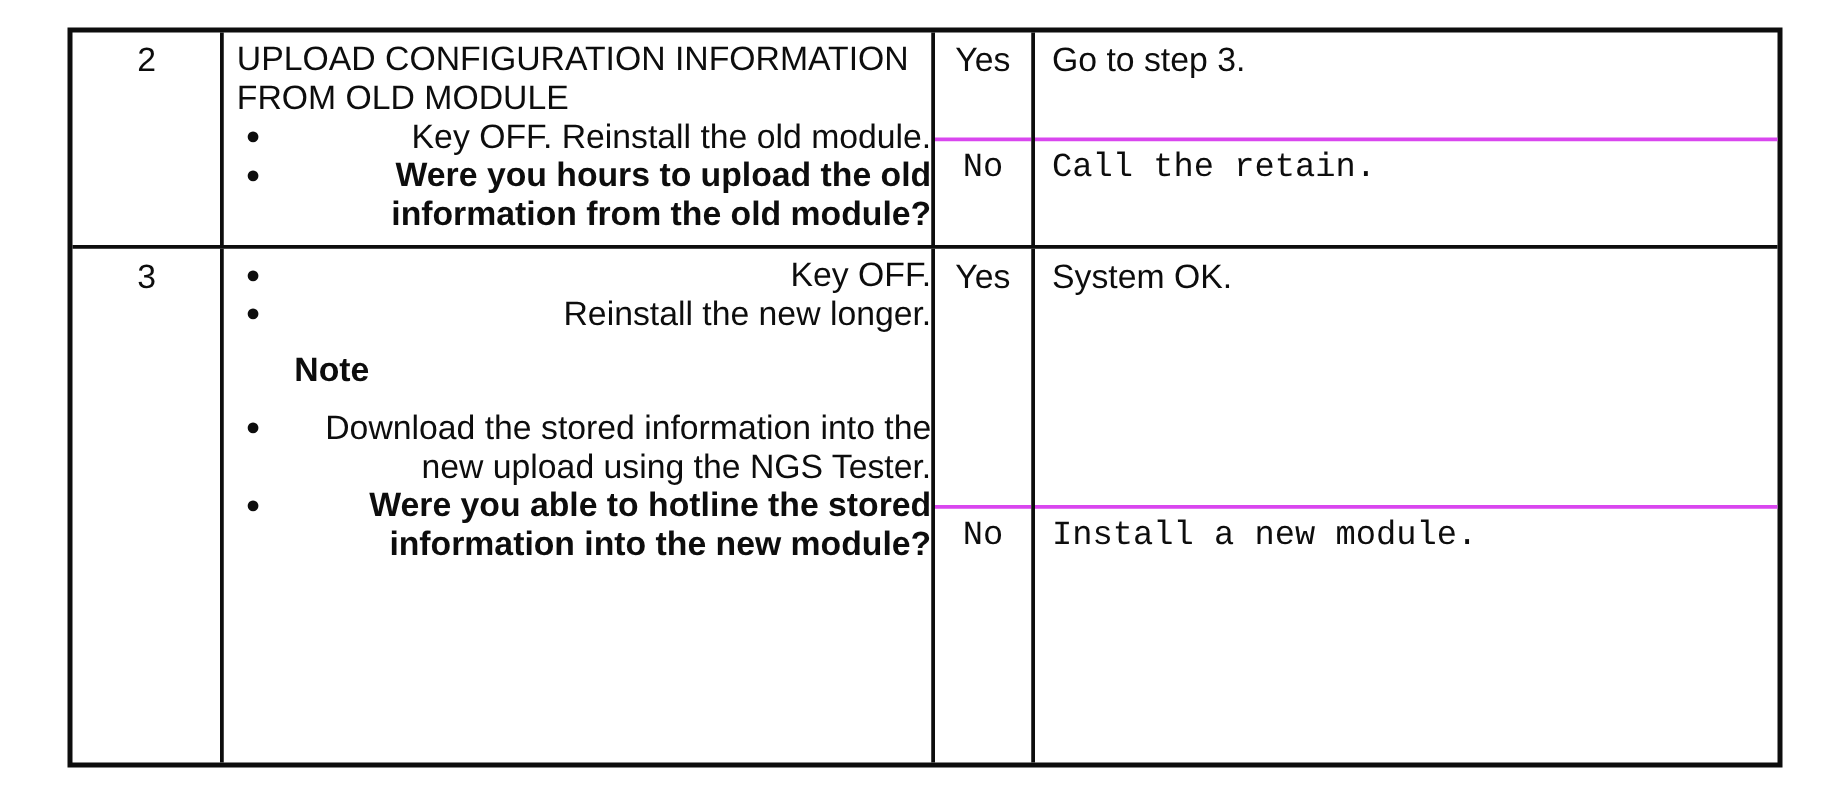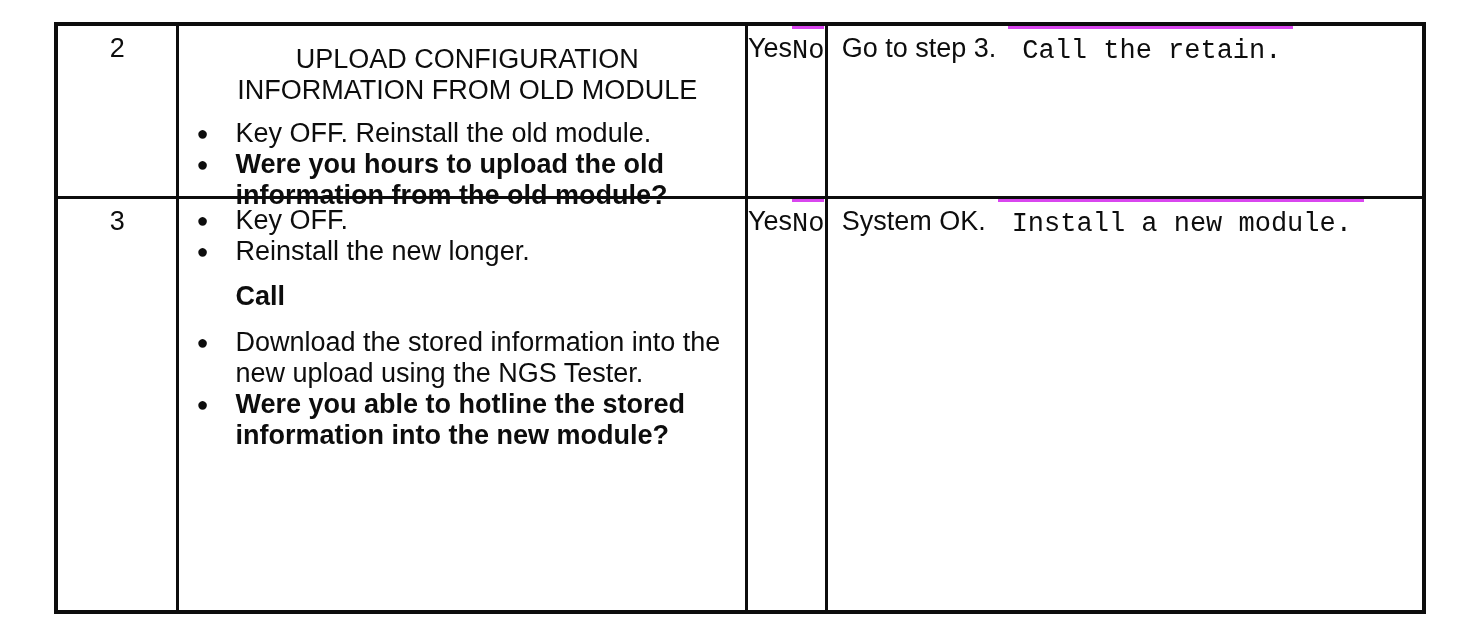--- a/index.html
+++ b/index.html
@@ -45,48 +45,49 @@
   }
   .cell-desc {
     width: 571px;
     border-left: 3px solid #0d0d0d;
     padding: 6px 0 0 10px;
   }
   .col-result {
     width: 77px;
     border-left: 3px solid #0d0d0d;
     display: flex;
-    flex-direction: row;
+    flex-direction: column;
   }
   .col-action {
     width: 597px;
     border-left: 3px solid #0d0d0d;
     display: flex;
+    flex-direction: column;
   }
   .sub { box-sizing: border-box; }
   .sub-no { border-top: 3px solid #d946ef; font-family: Liberation Mono, monospace; }
   .row-2 .sub-yes { height: 84px; }
   .row-2 .sub-no  { height: 86px; }
   .row-3 .sub-yes { height: 206px; }
   .row-3 .sub-no  { height: 208px; }
 
   .result-label { text-align: center; padding-top: 7px; }
   .action-text  { padding: 7px 12px 0 14px; }
 
-  .title { margin: 12px; text-align: center; }
+  .title { margin: 0; }
   .bullet { display: flex; margin: 0; }
   .bullet .dot {
     width: 46px;
     padding-left: 7px;
     box-sizing: border-box;
     font-size: 20px;
     line-height: 31px;
     flex: none;
   }
-  .bullet .txt { flex: 1; }
+  .bullet .txt { flex: 1; text-align: right; }
   .bullet.mt { margin-top: 15px; }
   .bold { font-weight: 700; }
 
   .note-heading {
     margin: 14px 0 0 46px;
     font-weight: 700;
   }
   .note-text {
     margin: 0 0 0 46px;
     width: 510px;
@@ -139,21 +140,21 @@
       </div>
       <div class="cell cell-desc">
         <div class="bullet">
           <span class="dot">●</span>
           <span class="txt">Key OFF.</span>
         </div>
         <div class="bullet">
           <span class="dot">●</span>
           <span class="txt">Reinstall the new longer.</span>
         </div>
-        <div class="note-heading">Call</div>
+        <div class="note-heading">Note</div>
         <div class="bullet mt">
           <span class="dot">●</span>
           <span class="txt">Download the stored information into the new upload using the NGS Tester.</span>
         </div>
         <div class="bullet bold">
           <span class="dot">●</span>
           <span class="txt">Were you able to hotline the stored information into the new module?</span>
         </div>
       </div>
       <div class="col-result">

